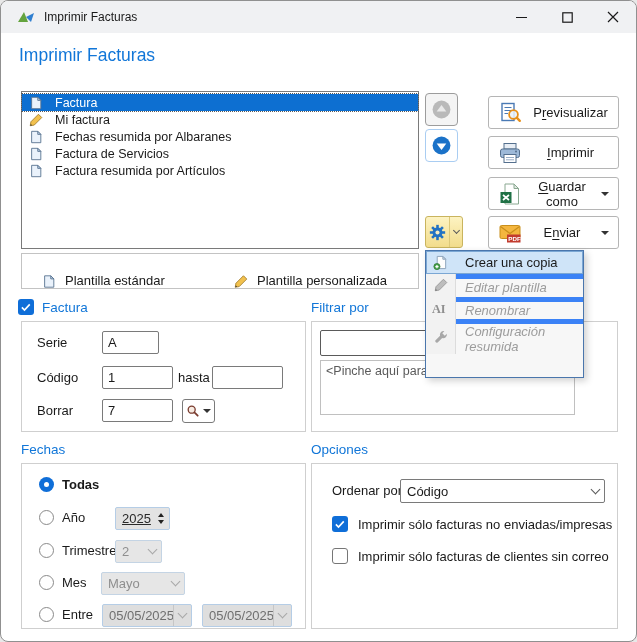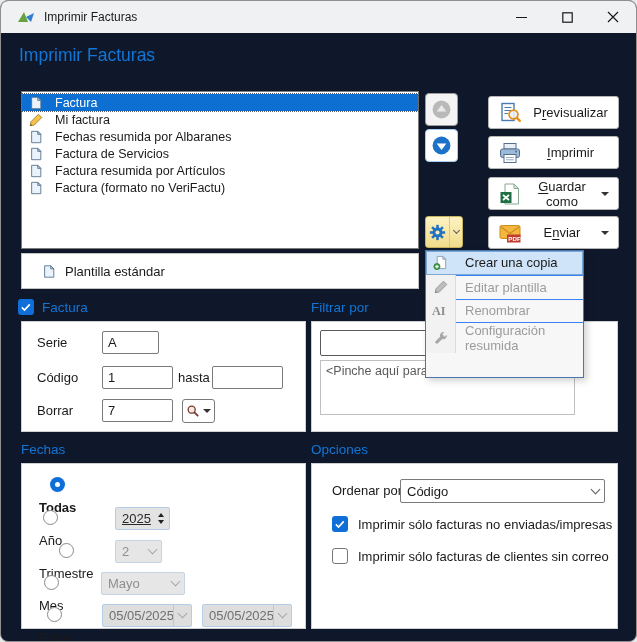--- a/index.html
+++ b/index.html
@@ -1,18 +1,18 @@
 <!DOCTYPE html>
 <html><head>
 <meta charset="utf-8">
 <style>
   html,body { margin:0; padding:0; background:#e8e8e8; }
   * { box-sizing:border-box; }
   .win {
-    position:relative; width:637px; height:642px; background:#0f172a;
+    position:relative; width:637px; height:642px; background:#ffffff;
     border:1px solid #909090; border-radius:8px; overflow:hidden;
     font-family:"Liberation Sans", sans-serif; font-size:13px; color:#1a1a1a;
   }
   
   .titlebar { position:absolute; left:0; top:0; width:100%; height:32px;
     background:#f0f1f3; display:flex; align-items:center; }
   .tb-logo { margin-left:16px; display:flex; }
   .tb-title { margin-left:9px; font-size:12px; color:#1a1a1a; }
   .tb-controls { margin-left:auto; display:flex; height:100%; }
   .tb-btn { width:46px; height:100%; display:flex; align-items:center; justify-content:center; }
@@ -43,40 +43,40 @@
     border:1px solid #c9b45e; border-radius:3px; background:linear-gradient(#fdf3c2,#f2dc8b); display:flex; }
   .gear-main { width:23px; display:flex; align-items:center; justify-content:center; }
   .gear-drop { flex:1; border-left:1px solid #dcc87a; display:flex; align-items:center; justify-content:center; }
   .chev { width:7px; height:7px; border-right:1.5px solid #5a5a5a; border-bottom:1.5px solid #5a5a5a;
     transform:rotate(45deg); margin-top:-4px; }
   .chev.small { width:5px; height:5px; }
   .chev.dis { border-color:#a8a8a8; }
   
   .legend { position:absolute; left:20px; top:252px; width:398px; height:36px;
     border:1px solid #c3c3c3; background:#fff; }
-  .legend-item { position:absolute; top:0; height:100%; display:flex; align-items:center; gap:9px; }
+  .legend-item { position:absolute; top:0; height:100%; display:flex; align-items:flex-end; gap:9px; }
   
   .section-head { position:absolute; display:flex; align-items:center; gap:8px;
     font-size:13.5px; color:#1176d8; }
   .groupbox { position:absolute; border:1px solid #cfcfcf; background:#fff; }
   .f-label { position:absolute; font-size:13px; }
   .t-input { position:absolute; height:23px; border:1px solid #7a7a7a; border-radius:2px;
     font-family:inherit; font-size:13px; padding:0 5px; background:#fff; color:#1a1a1a; }
   .lookup-btn { position:absolute; width:33px; height:24px; border:1px solid #7a7a7a; border-radius:3px;
     background:#fff; display:flex; align-items:center; justify-content:center; gap:3px; }
   .hint-box { position:absolute; border:1px solid #c0c0c0; font-size:12.5px; color:#5a5a5a; padding:3px 5px; background:#fff; }
   
   .cb { width:16px; height:16px; border-radius:3px; display:flex; align-items:center; justify-content:center; flex:0 0 16px; }
   .cb.on { background:#0f6ed8; }
   .cb.off { background:#fff; border:1px solid #767676; }
   .radio { width:15px; height:15px; border-radius:50%; position:relative; flex:0 0 15px; }
   .radio.off { border:1px solid #8a8a8a; background:#fff; }
   .radio.on { background:#0f6ed8; }
   .radio.on::after { content:""; position:absolute; left:5px; top:5px; width:5px; height:5px; border-radius:50%; background:#fff; }
-  .fe-row { position:absolute; left:17px; display:flex; align-items:center; gap:8px;flex-direction:column; }
+  .fe-row { position:absolute; left:17px; display:flex; align-items:center; gap:8px; }
   .opt-row { position:absolute; left:20px; display:flex; align-items:center; gap:10px; }
   
   .combo { position:absolute; display:flex; align-items:center; font-size:13px; border-radius:2px; }
   .combo .c-val { flex:1; padding-left:6px; white-space:nowrap; overflow:hidden; }
   .combo.enabled { background:#fff; border:1px solid #7a7a7a; }
   .combo.disabled { background:#e6e6e6; border:1px solid #c4d4e4; color:#8f8f8f; }
   .combo.date { background:#dedede; border:1px solid #b5cde6; color:#6f6f6f; }
   .combo .c-arrow { width:18px; display:flex; align-items:center; justify-content:center; align-self:stretch; }
   .combo.date .c-arrow { border-left:1px solid #c6c6c6; }
   .spinner { position:absolute; background:#e3e3e3; border:1px solid #b5cde6; border-radius:2px; display:flex; color:#2a2a2a;text-decoration:underline; }
@@ -85,21 +85,21 @@
   .tri-up { width:0; height:0; border-left:3.5px solid transparent; border-right:3.5px solid transparent; border-bottom:4.5px solid #222; }
   .tri-down { width:0; height:0; border-left:3.5px solid transparent; border-right:3.5px solid transparent; border-top:4.5px solid #222; }
   
   .menu { position:absolute; left:424px; top:249px; width:159px; height:128px;
     background:#f7f7f7; border:1px solid #4a76ac; box-shadow:3px 3px 7px rgba(0,0,0,.18);
     display:grid; grid-template-rows:repeat(5,1fr); z-index:10; }
   .menu-row { display:flex; align-items:stretch; }
   .m-icon { width:30px; display:flex; align-items:center; justify-content:center;
     border-right:1px solid #dcdcdc; background:#f2f2f2; flex:0 0 30px; }
   .m-label { flex:1; display:flex; align-items:center; padding-left:9px; font-size:13px; }
-  .menu-row.sep .m-label { border-top:1px solid #3b82f6; }
+  .menu-row.sep .m-label { border-top:5px solid #3b82f6;font-style:italic; }
   .menu-row.disabled .m-label { color:#9c9c9c; }
   .menu-row.highlight { background:#cfe4f8; box-shadow:inset 0 0 0 1px #7ba7d4; }
   .menu-row.highlight .m-icon { background:transparent; border-right-color:transparent; }
   .bold { font-weight:bold; }
 </style>
 </head>
 <body>
 
 <div class="win">
 
@@ -170,29 +170,20 @@
       <span>Factura de Servicios</span>
     </div>
     <div class="list-item">
       <span class="li-icon">
           <svg viewBox="0 0 16 16" width="14" height="14">
             <path d="M3 1.5 h7 l3.5 3.5 v9.5 h-10.5 z" fill="#eaf2fb" stroke="#55708e"></path>
             <path d="M10 1.5 l3.5 3.5 h-3.5 z" fill="#c7d9ee" stroke="#55708e"></path>
           </svg>
         </span>
       <span>Factura resumida por Artículos</span>
-    </div>
-    <div class="list-item">
-      <span class="li-icon">
-          <svg viewBox="0 0 16 16" width="14" height="14">
-            <path d="M3 1.5 h7 l3.5 3.5 v9.5 h-10.5 z" fill="#eaf2fb" stroke="#55708e"></path>
-            <path d="M10 1.5 l3.5 3.5 h-3.5 z" fill="#c7d9ee" stroke="#55708e"></path>
-          </svg>
-        </span>
-      <span>Factura (formato no VeriFactu)</span>
     </div>
   </div>
 
   <div class="arrow-btn up">
     <svg viewBox="0 0 20 20" width="21" height="21">
         <circle cx="10" cy="10" r="8.5" fill="#b9b9b9"></circle>
         <path d="M10 5.8 L14.6 12 H5.4 Z" fill="#e9e9e9"></path>
       </svg>
   </div>
   <div class="arrow-btn down">
@@ -276,20 +267,29 @@
 
   <div class="legend">
     <div class="legend-item" style="left:20px">
       <span class="li-icon">
           <svg viewBox="0 0 16 16" width="15" height="15">
             <path d="M3 1.5 h7 l3.5 3.5 v9.5 h-10.5 z" fill="#eaf2fb" stroke="#55708e"></path>
             <path d="M10 1.5 l3.5 3.5 h-3.5 z" fill="#c7d9ee" stroke="#55708e"></path>
           </svg>
         </span>
       <span>Plantilla estándar</span>
+    </div>
+    <div class="legend-item" style="left:212px">
+      <span class="li-icon">
+          <svg viewBox="0 0 16 16" width="15" height="15">
+            <path d="M10.8 1.4 l3.8 3.8 -8.6 8.6 -4.6 0.8 0.8 -4.6 z" fill="#f2c14e" stroke="#9a7420" stroke-width="0.9"></path>
+            <path d="M2.2 12.6 l-0.8 2 2.2 -0.6 z" fill="#3a3a3a"></path>
+          </svg>
+        </span>
+      <span>Plantilla personalizada</span>
     </div>
   </div>
 
   <div class="section-head" style="left:17px; top:298px">
     <span class="cb on">
         <svg viewBox="0 0 16 16" width="12" height="12">
           <polyline points="2.5,8.5 6,12 13,4.5" fill="none" stroke="#fff" stroke-width="2.2"></polyline>
         </svg>
       </span>
     <span>Factura</span>

